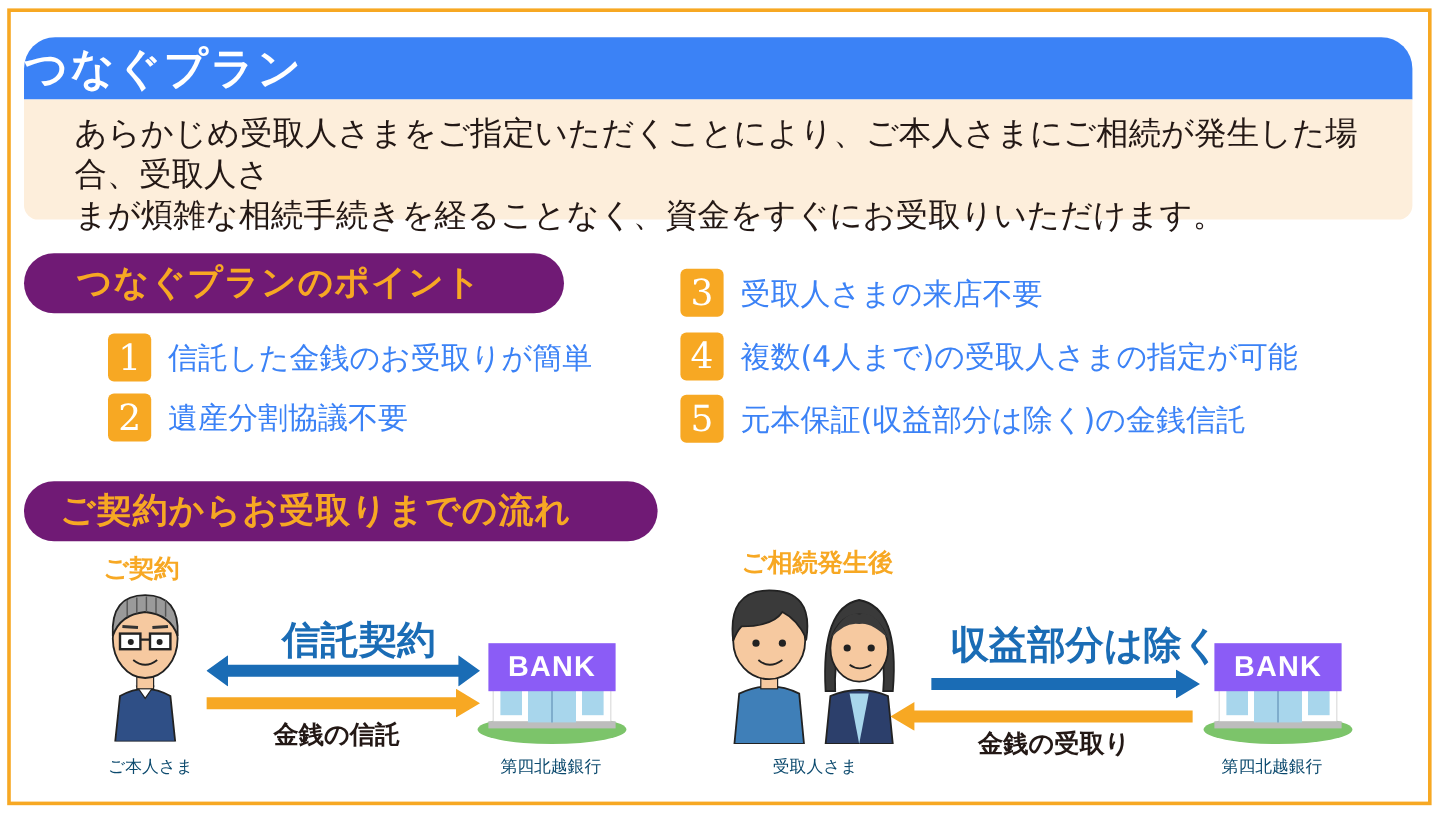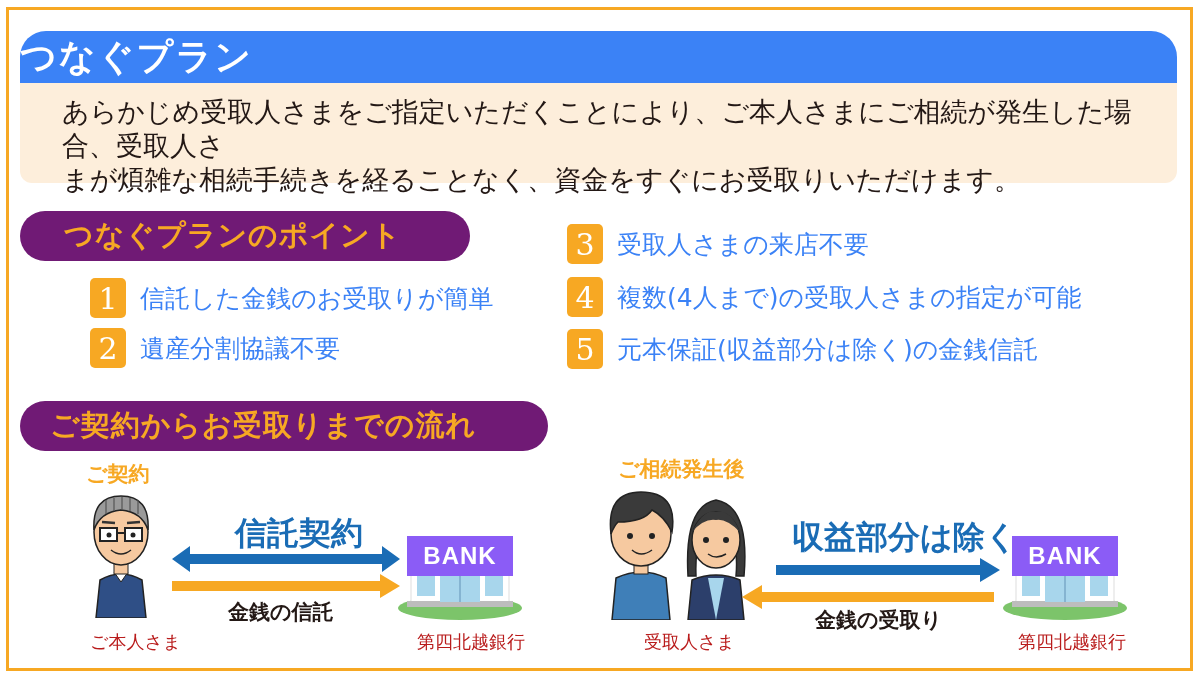--- a/index.html
+++ b/index.html
@@ -39,21 +39,21 @@
   .num {
     width: 36px; height: 40px; background: #f7a823; border-radius: 5px;
     color: #fff; font-family: "DejaVu Serif", "Liberation Serif", serif;
     font-size: 30px; display: flex; align-items: center; justify-content: center;
     margin-right: 14px;
   }
   .point-text { font-size: 25px; color: #3b82f6; white-space: nowrap; }
 
   
   .flow-label { position: absolute; color: #f7a823; font-size: 21px; font-weight: bold; }
-  .caption { position: absolute; font-size: 18px; color: #b91c1c; white-space: nowrap; }
+  .caption { position: absolute; font-size: 14px; color: #0c4a6e; white-space: nowrap; }
   .arrow-label-blue { position: absolute; color: #1a6cb5; font-size: 32px; font-weight: bold; white-space: nowrap; }
   .arrow-label-dark { position: absolute; color: #231815; font-size: 21px; font-weight: bold; white-space: nowrap; }
   .arrow { position: absolute; }
 
   .bank { position: absolute; width: 130px; height: 112px; }
   .bank .sign {
     position: absolute; left: 12px; top: 0; width: 106px; height: 40px;
     background: #8b5cf6; color: #fff; font-weight: bold; font-size: 24px;
     display: flex; align-items: center; justify-content: center; letter-spacing: 1px;
     font-family: "Liberation Sans", sans-serif;

